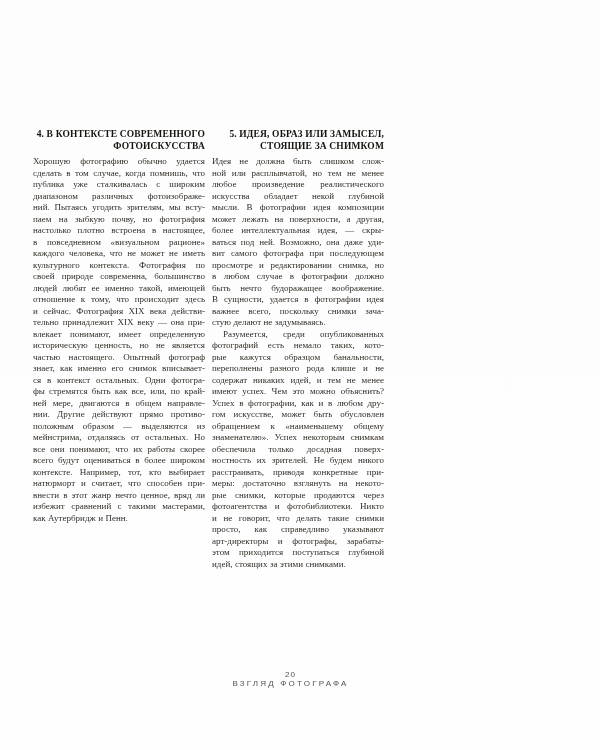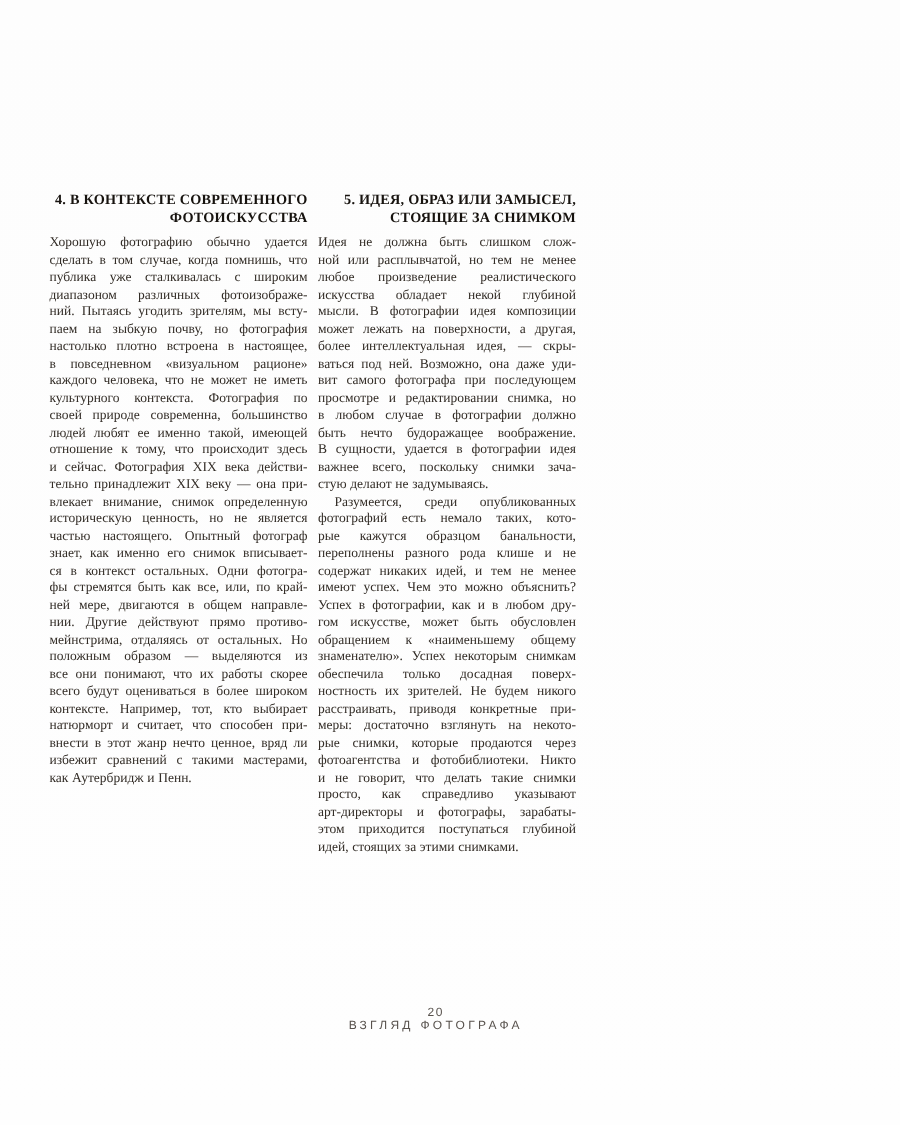--- a/index.html
+++ b/index.html
@@ -99,30 +99,30 @@
             <div class="line">паем на зыбкую почву, но фотография</div>
             <div class="line">настолько плотно встроена в настоящее,</div>
             <div class="line">в повседневном «визуальном рационе»</div>
             <div class="line">каждого человека, что не может не иметь</div>
             <div class="line">культурного контекста. Фотография по</div>
             <div class="line">своей природе современна, большинство</div>
             <div class="line">людей любят ее именно такой, имеющей</div>
             <div class="line">отношение к тому, что происходит здесь</div>
             <div class="line">и сейчас. Фотография XIX века действи-</div>
             <div class="line">тельно принадлежит XIX веку — она при-</div>
-            <div class="line">влекает внимание, снимок определенную</div>
+            <div class="line">влекает понимают, имеет определенную</div>
             <div class="line">историческую ценность, но не является</div>
             <div class="line">частью настоящего. Опытный фотограф</div>
             <div class="line">знает, как именно его снимок вписывает-</div>
             <div class="line">ся в контекст остальных. Одни фотогра-</div>
             <div class="line">фы стремятся быть как все, или, по край-</div>
             <div class="line">ней мере, двигаются в общем направле-</div>
             <div class="line">нии. Другие действуют прямо противо-</div>
+            <div class="line">положным образом — выделяются из</div>
             <div class="line">мейнстрима, отдаляясь от остальных. Но</div>
-            <div class="line">положным образом — выделяются из</div>
             <div class="line">все они понимают, что их работы скорее</div>
             <div class="line">всего будут оцениваться в более широком</div>
             <div class="line">контексте. Например, тот, кто выбирает</div>
             <div class="line">натюрморт и считает, что способен при-</div>
             <div class="line">внести в этот жанр нечто ценное, вряд ли</div>
             <div class="line">избежит сравнений с такими мастерами,</div>
             <div class="line lastline">как Аутербридж и Пенн.</div>
           </div>
         </div>
   </div>

